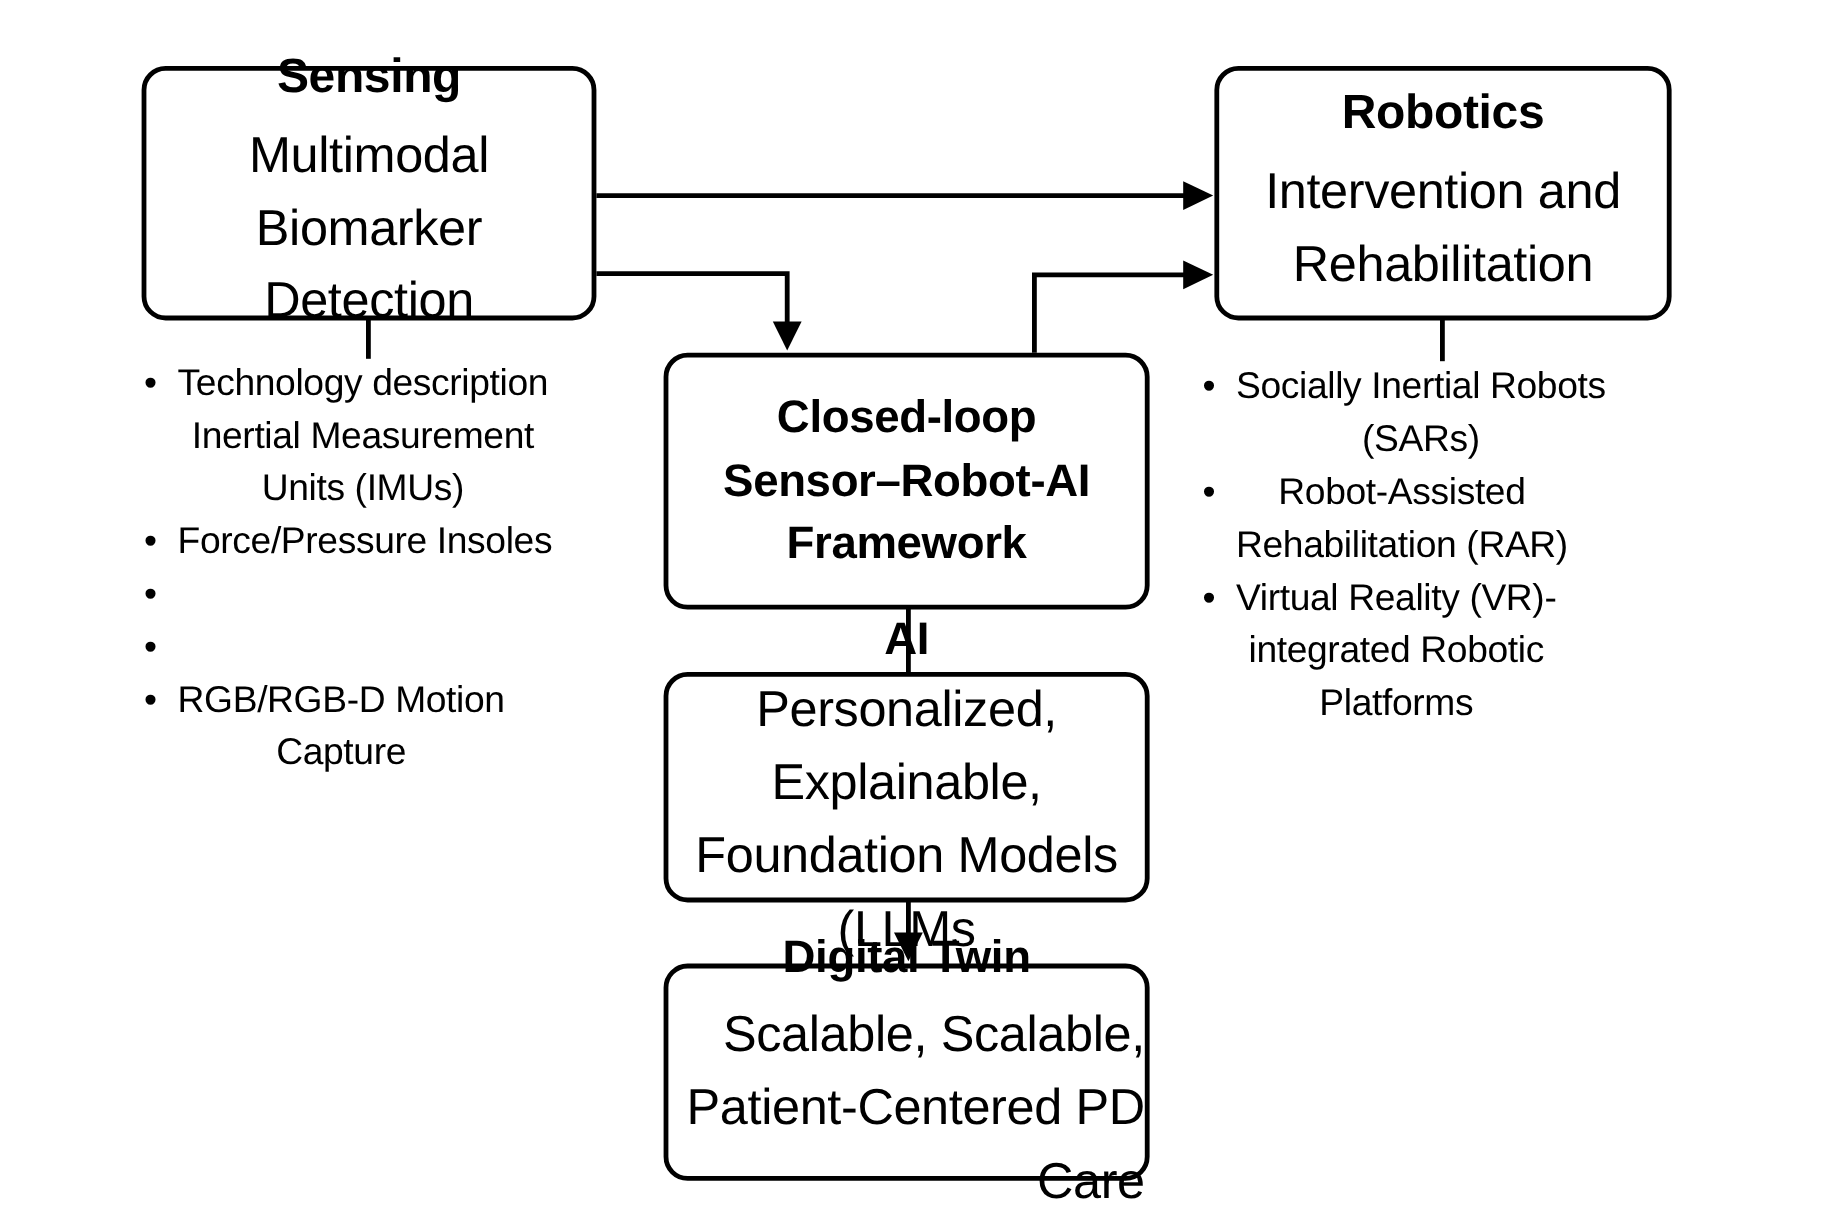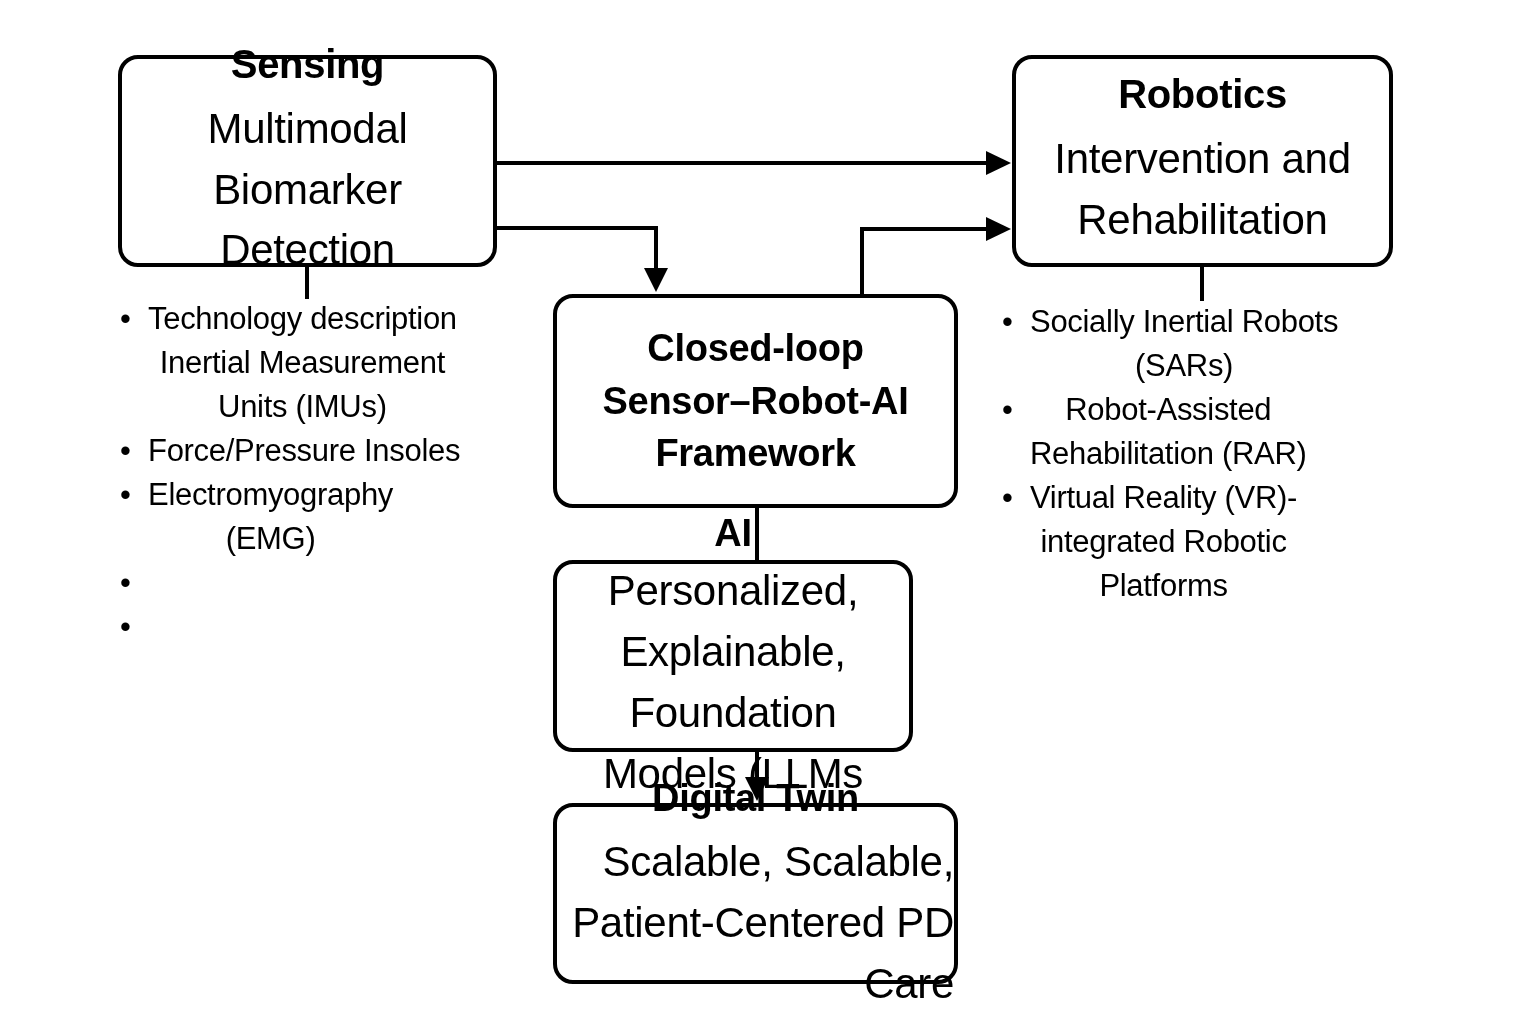--- a/index.html
+++ b/index.html
@@ -58,21 +58,21 @@
   .box-subtitle {
     font-size: 42px;
     line-height: 1.45;
     letter-spacing: -0.3px;
     white-space: pre-line;
     margin-top: 12px;
   }
   .box.sensing   { left: 118px;  top: 55px;  width: 379px; height: 212px; }
   .box.robotics  { left: 1012px; top: 55px;  width: 381px; height: 212px; }
   .box.framework { left: 553px;  top: 294px; width: 405px; height: 214px; }
-  .box.ai        { left: 553px;  top: 560px; width: 360px; height: 192px; }
+  .box.ai        { left: 553px;  top: 560px; width: 405px; height: 192px; }
   .box.ai .box-subtitle { margin-top: 2px; }
   .box.twin      { left: 553px;  top: 803px; width: 405px; height: 181px; text-align: right; }
   .box.twin .box-subtitle { margin-top: 8px; }
 
   ul.bullet-list {
     position: absolute;
     margin: 0;
     padding: 0;
     list-style: none;
     font-size: 31px;
@@ -156,28 +156,28 @@
         <span class="item-text">Technology description
 Inertial Measurement
 Units (IMUs)</span>
       </li>
       <li>
         <span class="bullet">•</span>
         <span class="item-text">Force/Pressure Insoles</span>
       </li>
       <li>
         <span class="bullet">•</span>
-        <span class="item-text">Electromyography
-(EMG)</span>
       </li>
       <li>
         <span class="bullet">•</span>
       </li>
       <li>
         <span class="bullet">•</span>
+        <span class="item-text">RGB/RGB-D Motion
+Capture</span>
       </li>
     </ul>
   <ul class="bullet-list right">
       <li>
         <span class="bullet">•</span>
         <span class="item-text">Socially Inertial Robots
 (SARs)</span>
       </li>
       <li>
         <span class="bullet">•</span>

